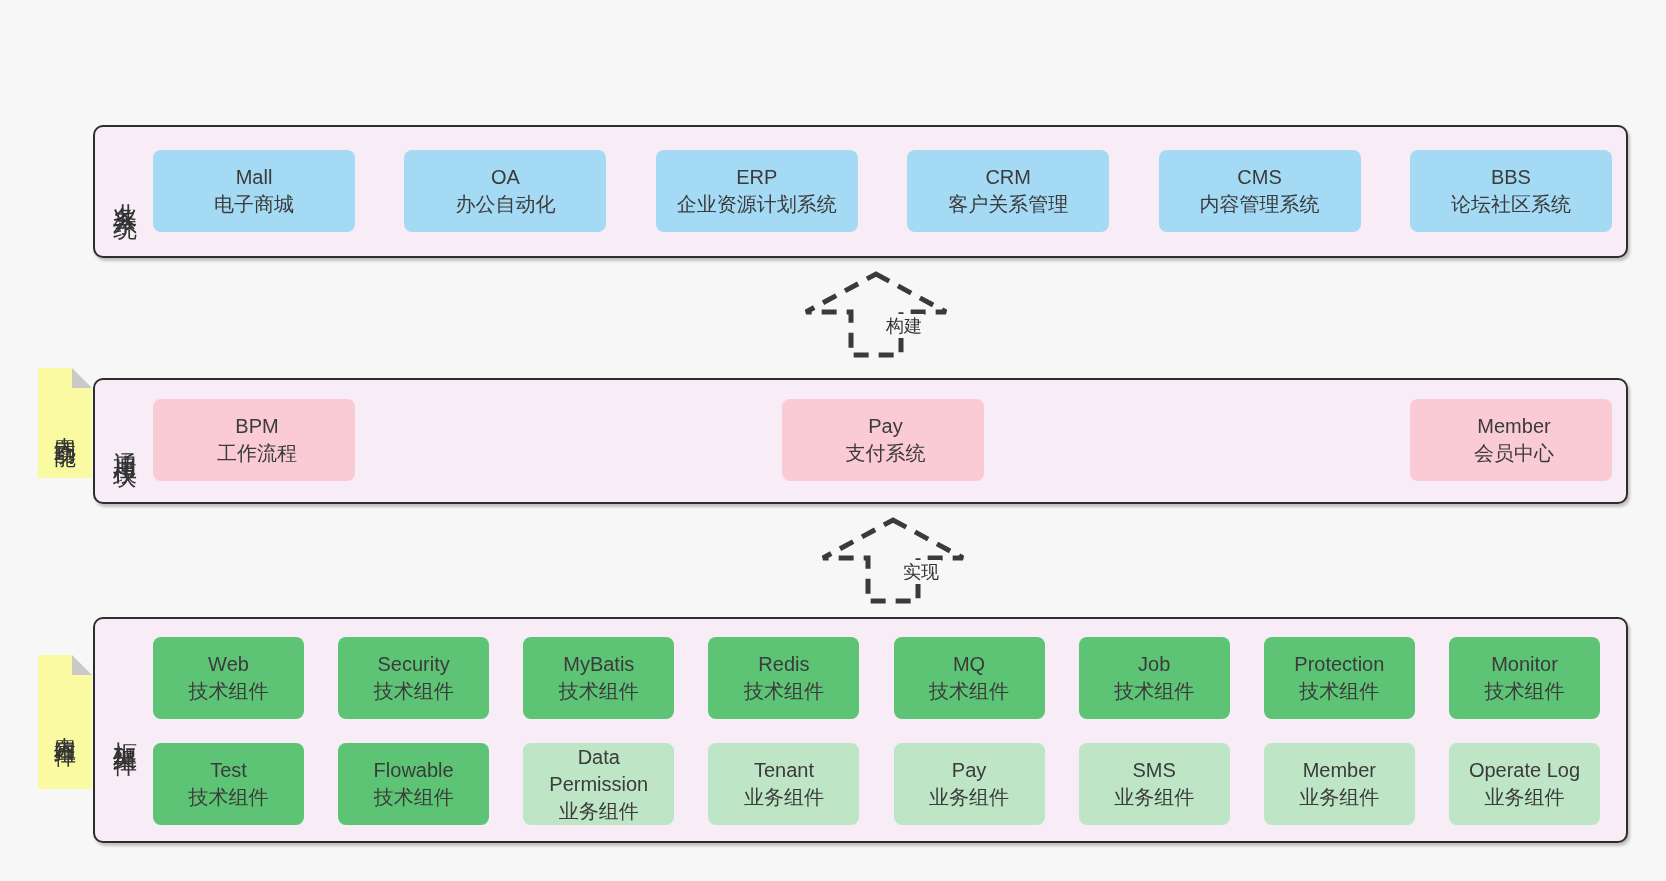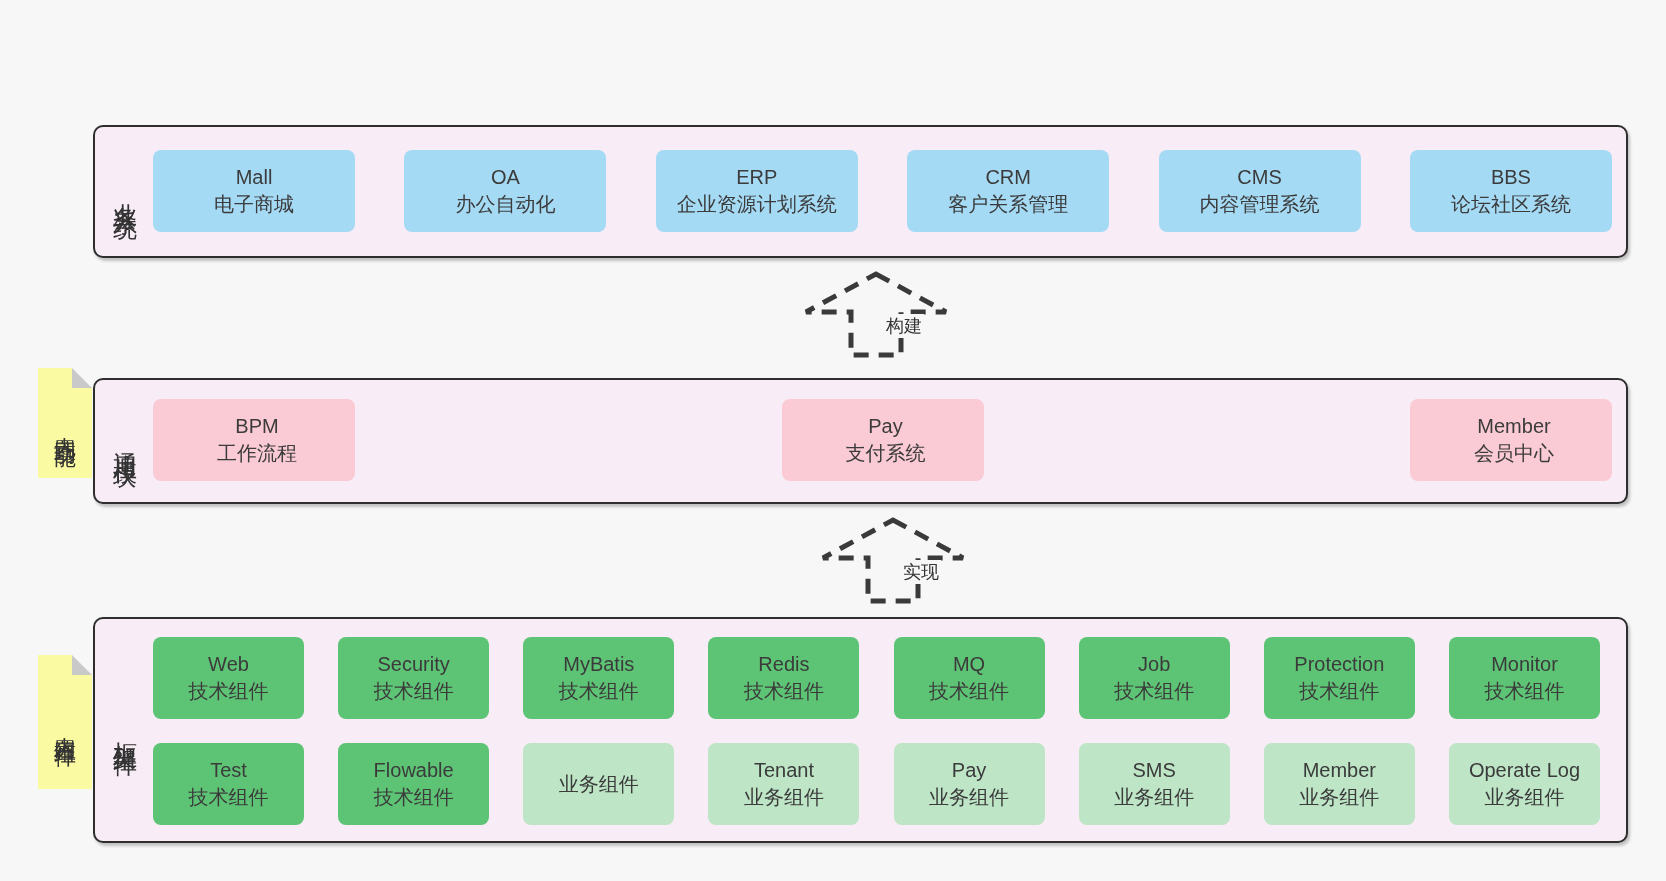--- a/index.html
+++ b/index.html
@@ -192,20 +192,21 @@
     <div class="boxes eight row2">
       <div class="box gdark">
         <div>Test</div>
         <div>技术组件</div>
       </div>
       <div class="box gdark">
         <div>Flowable</div>
         <div>技术组件</div>
       </div>
       <div class="box glight">
+        <div>Data Permission</div>
         <div>业务组件</div>
       </div>
       <div class="box glight">
         <div>Tenant</div>
         <div>业务组件</div>
       </div>
       <div class="box glight">
         <div>Pay</div>
         <div>业务组件</div>
       </div>

